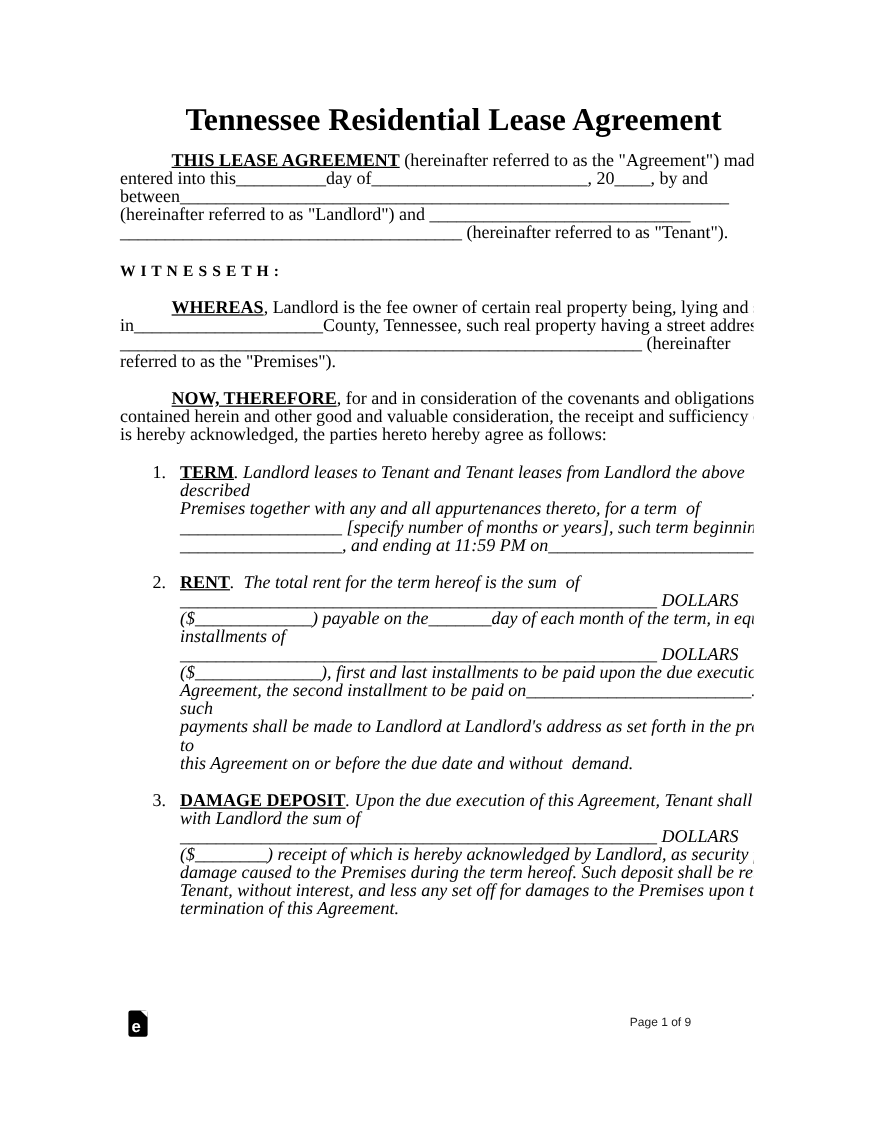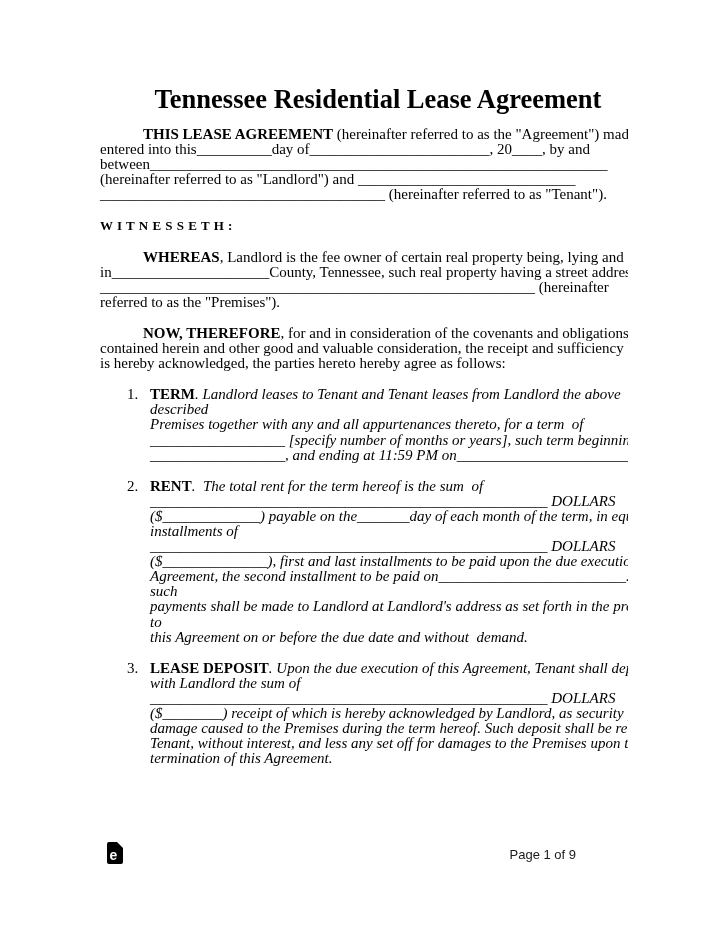--- a/index.html
+++ b/index.html
@@ -25,21 +25,21 @@
     margin:0 0 13px -26px;
     white-space:nowrap;
   }
   .para{
     font-size:15px;
     line-height:15.1px;
     margin:0 0 16px 0;
   }
   .para .rest{white-space:pre-wrap;text-align:right;}
   .indent{text-indent:43px;}
-  .lead{font-weight:bold;}
+  .lead{font-weight:bold;text-decoration:underline;}
   .witnesseth{
     font-size:13px;
     line-height:15.1px;
     font-weight:bold;
     margin:0 0 16px 0;
     letter-spacing:0.5px;
   }
   .item{
     position:relative;
     padding-left:50px;
@@ -72,21 +72,21 @@
     color:#ffffff;
     font-family:"Liberation Sans","DejaVu Sans",sans-serif;
     font-weight:bold;
     font-size:14px;
     line-height:15px;
   }
   .page-number{
     position:absolute;
     top:847px;right:52px;
     font-family:"Liberation Sans","DejaVu Sans",sans-serif;
-    font-size:13px;
+    font-size:10px;
     color:#1a1a1a;
   }
 </style>
 </head>
 <body>
 
 <div class="page">
   <div class="content">
 
     <h1 class="title">Tennessee Residential Lease Agreement</h1>
@@ -121,21 +121,21 @@
   <div class="item"><span class="num">2.</span><b class="lead">RENT</b><span class="rest">.  The total rent for the term hereof is the sum  of
 _____________________________________________________ DOLLARS
 ($_____________) payable on the_______day of each month of the term, in equal
 installments of
 _____________________________________________________ DOLLARS
 ($______________), first and last installments to be paid upon the due execution of this
 Agreement, the second installment to be paid on_________________________.  All such
 payments shall be made to Landlord at Landlord's address as set forth in the preamble to
 this Agreement on or before the due date and without  demand.</span></div>
 
-  <div class="item"><span class="num">3.</span><b class="lead">LEASE DEPOSIT</b><span class="rest">. Upon the due execution of this Agreement, Tenant shall deposit
+  <div class="item"><span class="num">3.</span><b class="lead">DAMAGE DEPOSIT</b><span class="rest">. Upon the due execution of this Agreement, Tenant shall deposit
 with Landlord the sum of
 _____________________________________________________ DOLLARS
 ($________) receipt of which is hereby acknowledged by Landlord, as security for  any
 damage caused to the Premises during the term hereof. Such deposit shall be returned to
 Tenant, without interest, and less any set off for damages to the Premises upon the
 termination of this Agreement.</span></div>
 </div>
 
   </div>
 

